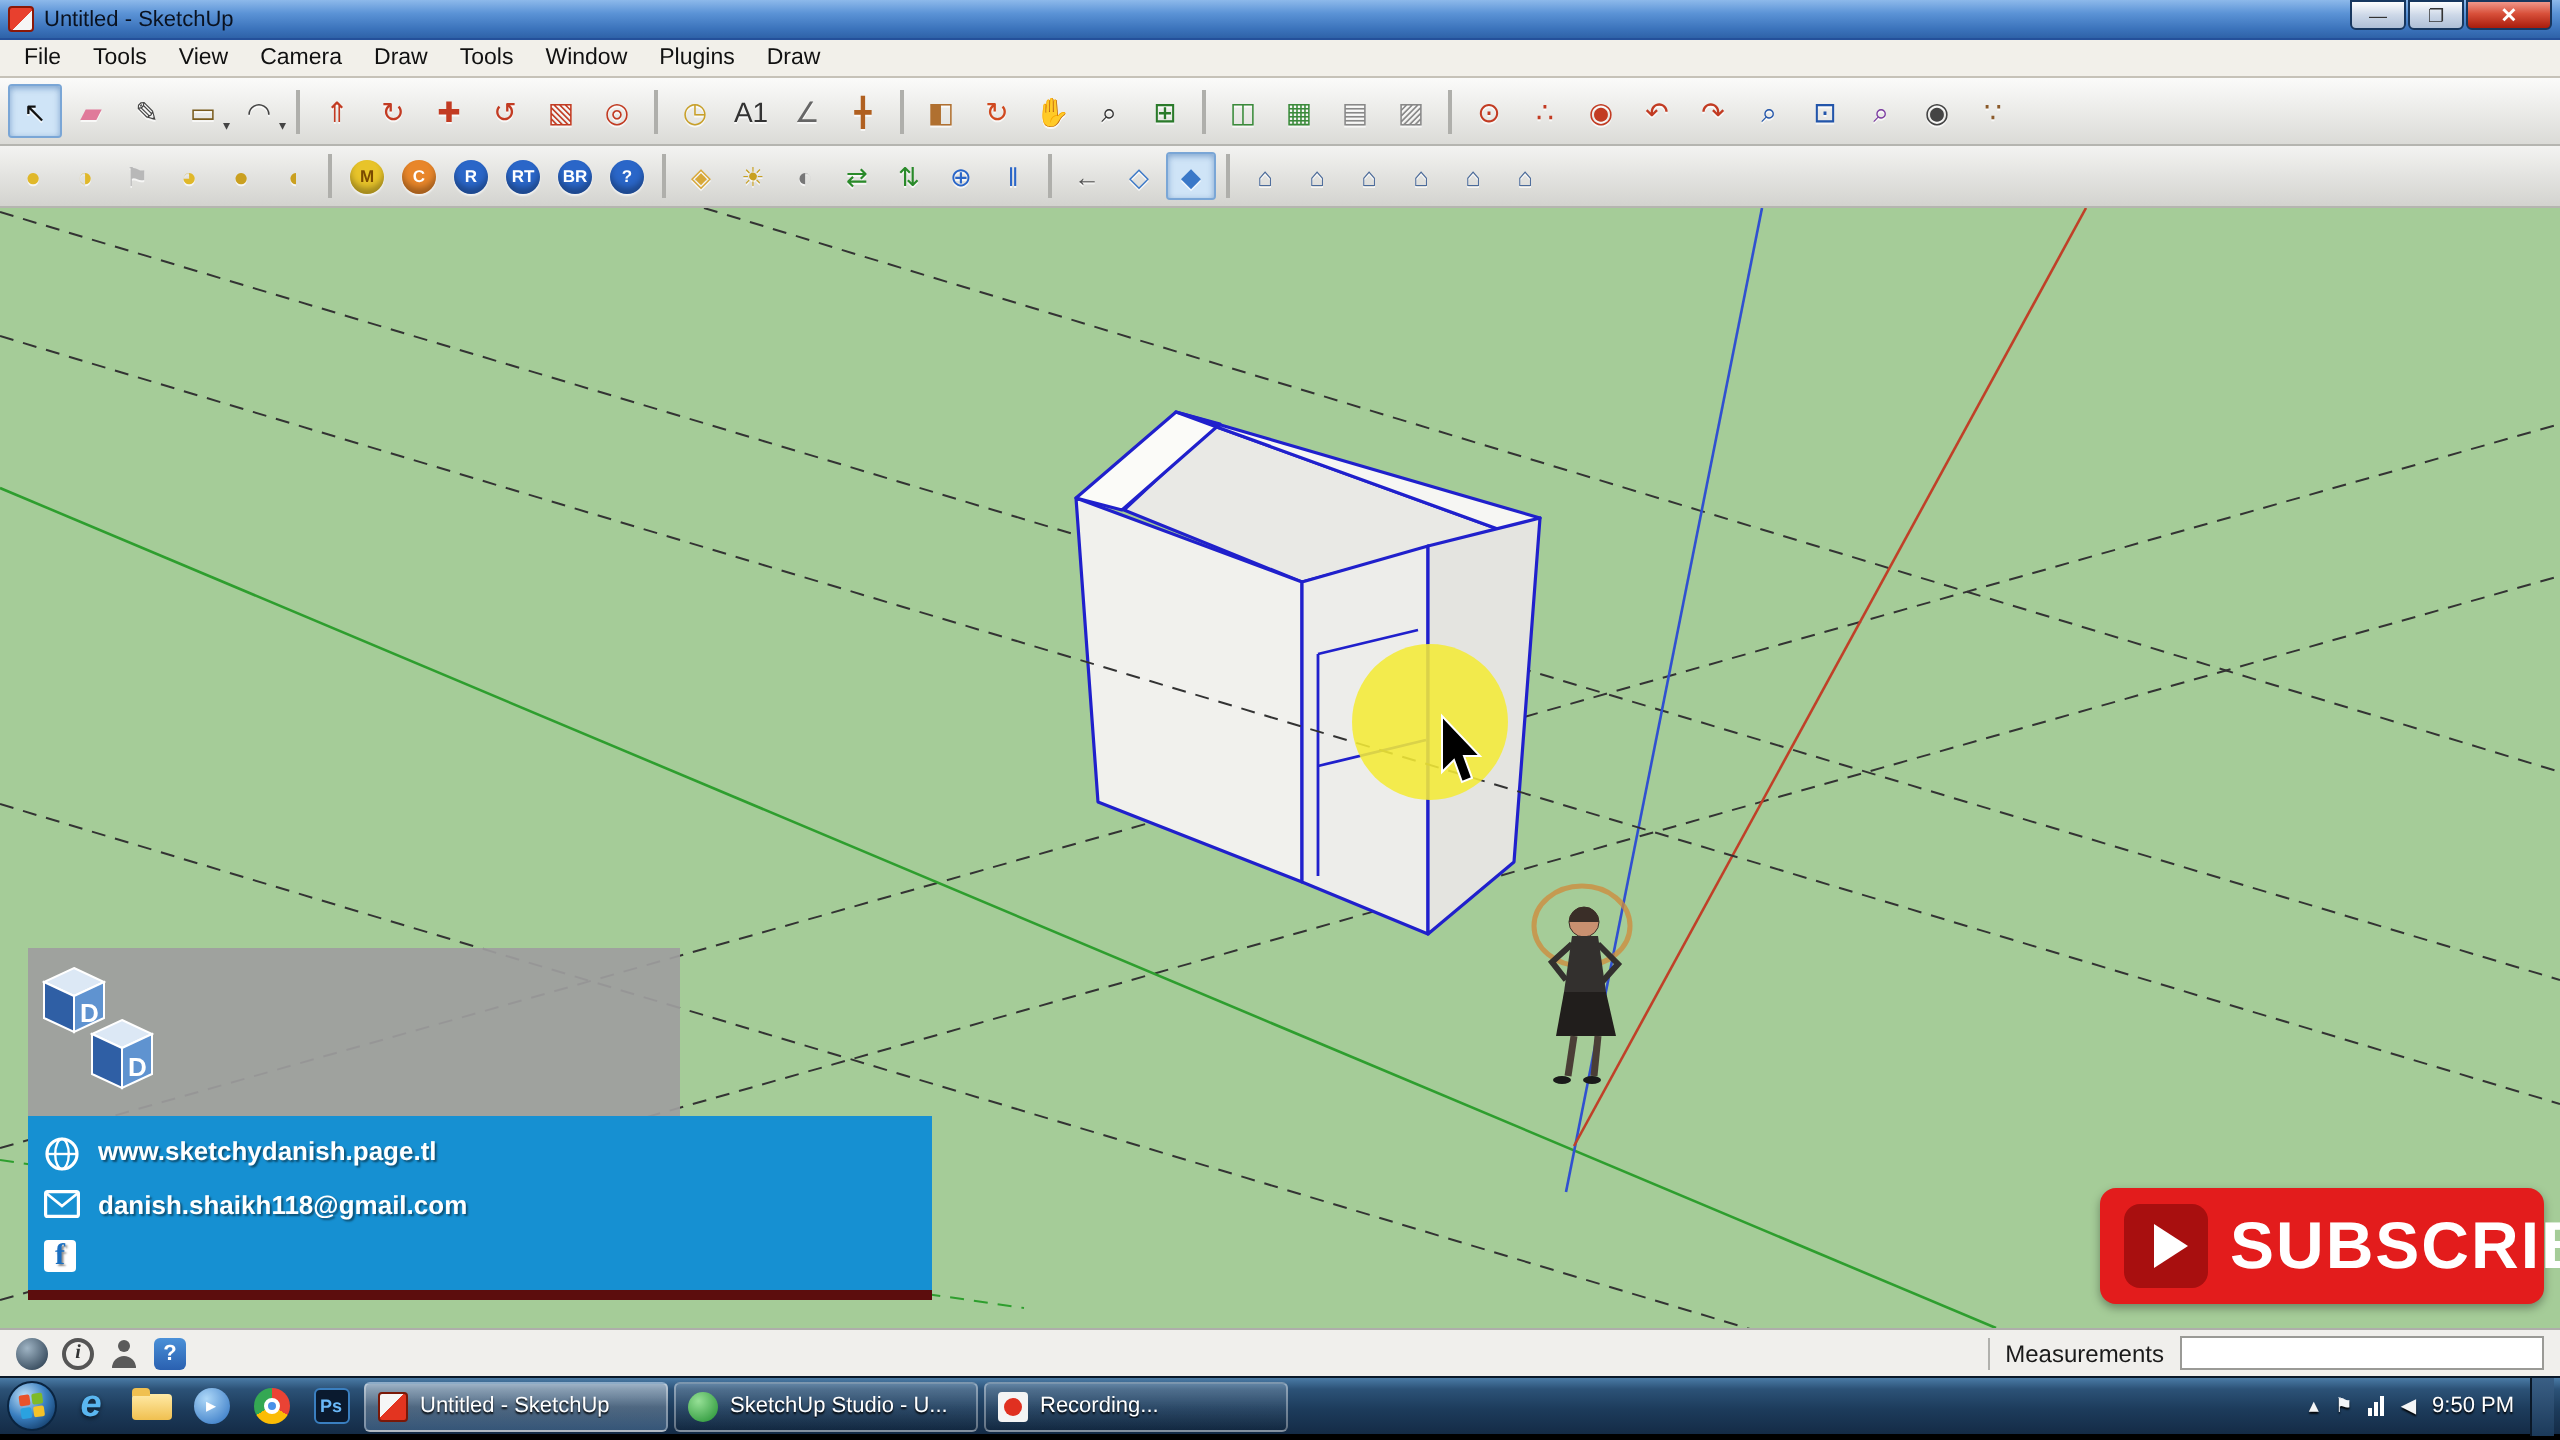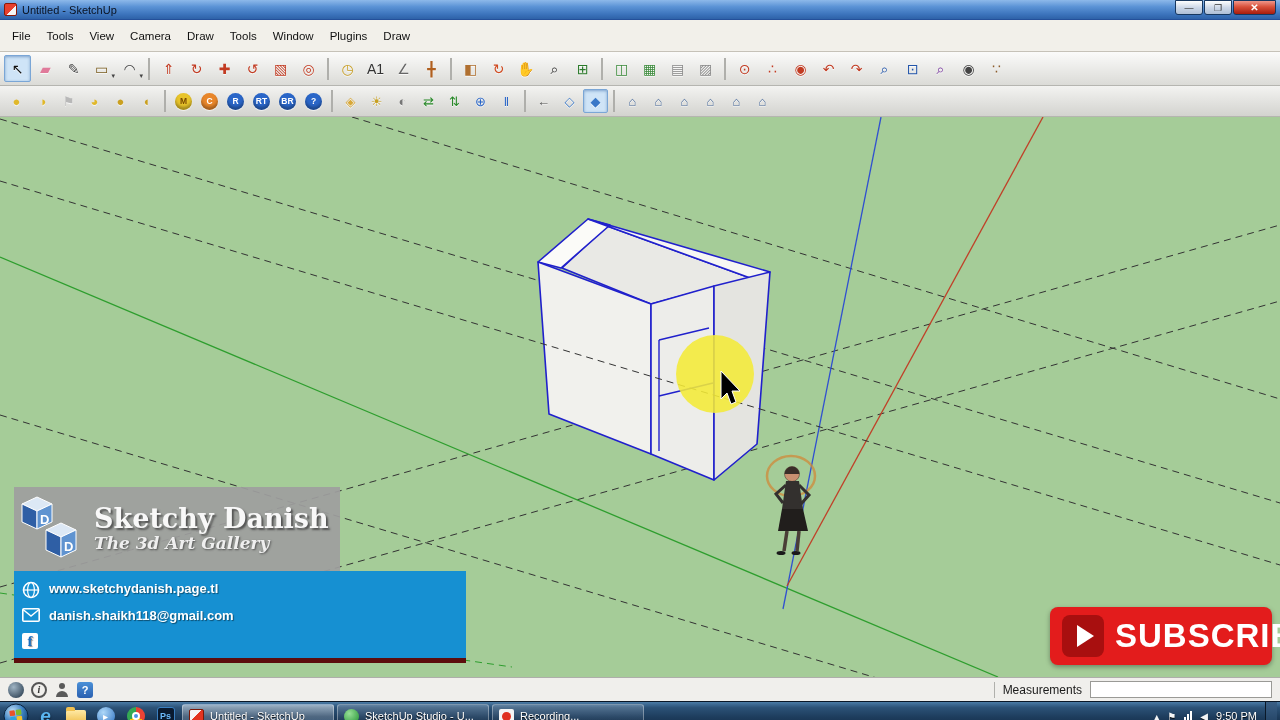--- a/index.html
+++ b/index.html
@@ -14,21 +14,21 @@
   .sk-doc{width:13px;height:13px;border:1px solid #8a1808;border-radius:2px;
     background:linear-gradient(135deg,#e8402e 55%,#f6f6f6 55%);flex:none;}
   .title-text{font-size:11px;color:#0a1220;}
   .win-buttons{margin-left:auto;display:flex;gap:1px;align-self:flex-start;}
   .wb{width:28px;height:15px;border:1px solid #17375f;border-radius:0 0 3px 3px;
     background:linear-gradient(#fefefe,#cdd8e8 50%,#aebfd6);display:flex;align-items:center;justify-content:center;
     font-size:9px;color:#333;}
   .wb.close{width:43px;background:linear-gradient(#f0978a,#d8503a 45%,#a81c0c);color:#fff;font-size:10px;font-weight:bold;}
 
   
-  .menubar{height:32px;flex:none;display:flex;align-items:center;padding-left:4px;
+  .menubar{height:19px;flex:none;display:flex;align-items:center;padding-left:4px;
     background:#f2f0ea;border-bottom:1px solid #c6c2b8;font-size:11.5px;color:#111;}
   .menu-item{padding:3px 8px;}
 
   
   .toolbar{flex:none;display:flex;align-items:center;padding:1px 4px;gap:1px;
     background:linear-gradient(#fbfbfa,#dbdbd7);border-bottom:1px solid #b5b5b0;}
   .toolbar.row1{height:34px;}
   .toolbar.row2{height:31px;background:linear-gradient(#f3f3f1,#d3d3cf);}
   .tbtn{width:27px;height:27px;display:flex;align-items:center;justify-content:center;
     border:1px solid transparent;border-radius:2px;position:relative;flex:none;}
@@ -502,24 +502,20 @@
           <polygon points="17,2 32,9 17,16 2,9" fill="#dce8f5"></polygon>
           <polygon points="2,9 17,16 17,34 2,27" fill="#2f5fa5"></polygon>
           <polygon points="17,16 32,9 32,27 17,34" fill="#5f93d0"></polygon>
           <polygon points="41,28 56,35 41,42 26,35" fill="#dce8f5"></polygon>
           <polygon points="26,35 41,42 41,62 26,55" fill="#2f5fa5"></polygon>
           <polygon points="41,42 56,35 56,55 41,62" fill="#5f93d0"></polygon>
         </g>
         <text x="20" y="29" font-size="13" font-weight="bold" fill="#fff">D</text>
         <text x="44" y="56" font-size="13" font-weight="bold" fill="#fff">D</text>
       </svg>
-      <div>
-        <div class="wm-title">Sketchy Danish</div>
-        <div class="wm-sub">The 3d Art Gallery</div>
-      </div>
     </div>
 
     <div class="contact">
       <div class="c-row">
         <svg width="18" height="18">
           <circle cx="9" cy="9" r="7.5" fill="none" stroke="#fff" stroke-width="1.6"></circle>
           <ellipse cx="9" cy="9" rx="3.4" ry="7.5" fill="none" stroke="#fff" stroke-width="1.2"></ellipse>
           <line x1="1.5" y1="9" x2="16.5" y2="9" stroke="#fff" stroke-width="1.2"></line>
         </svg>
         <span>www.sketchydanish.page.tl</span>

